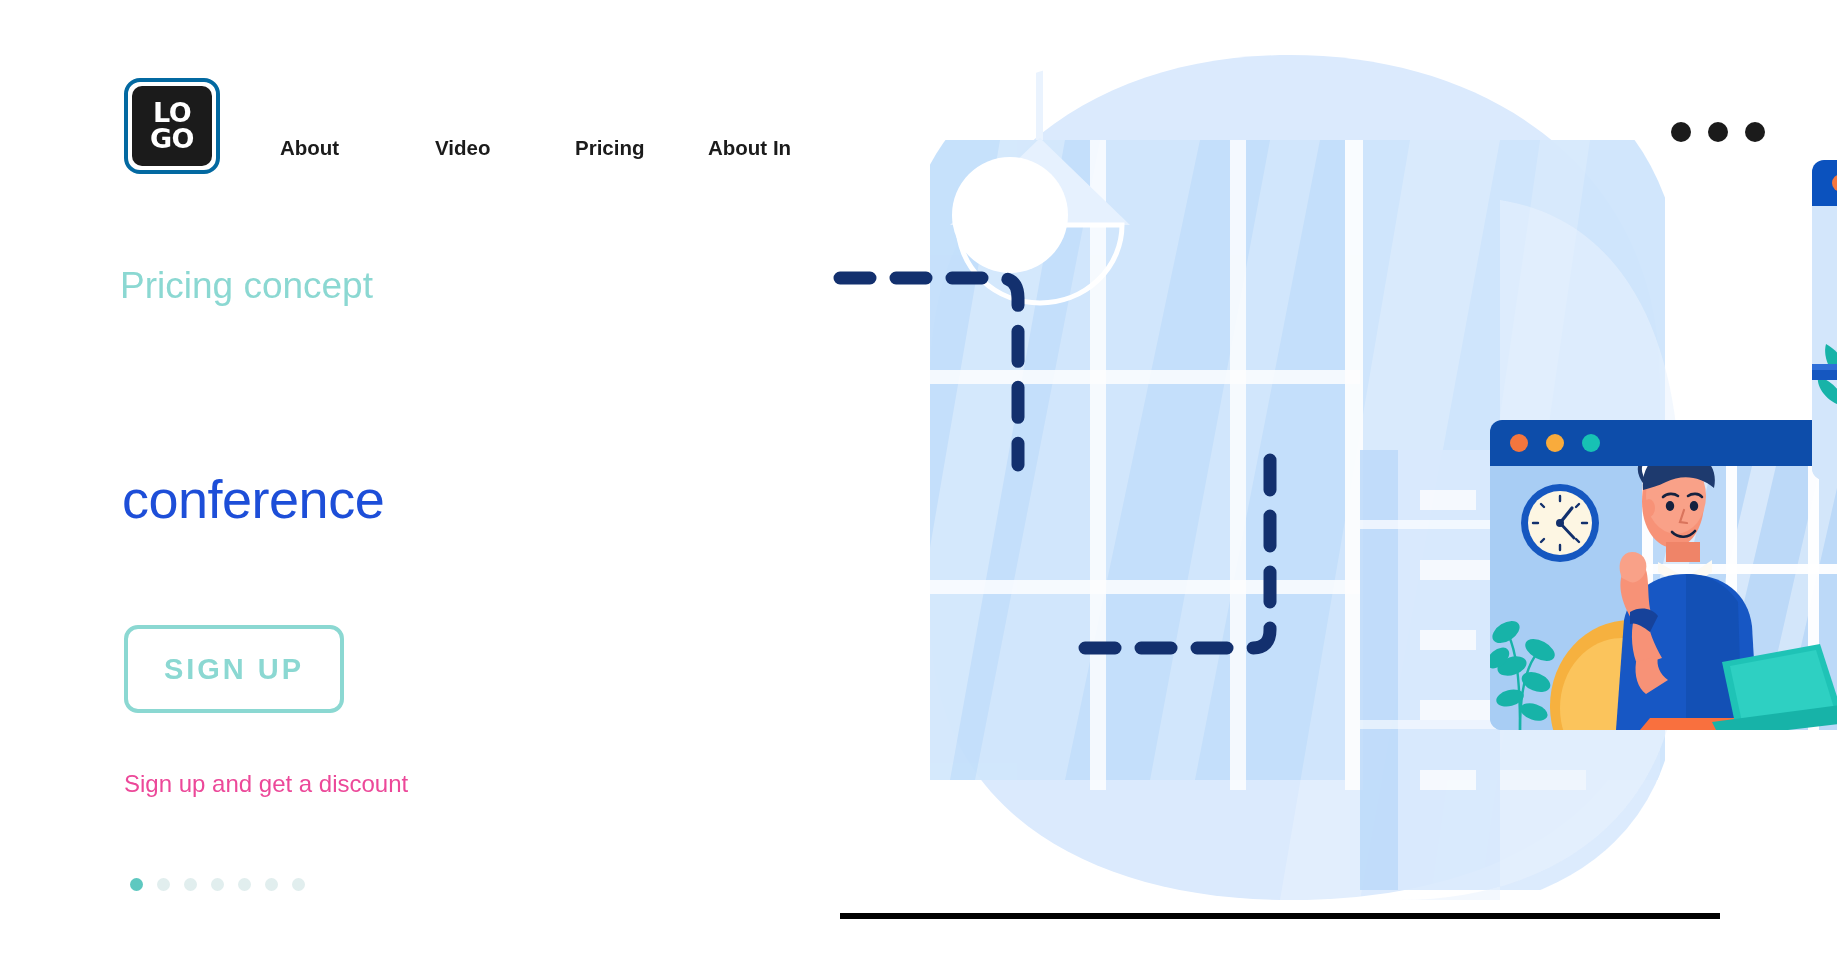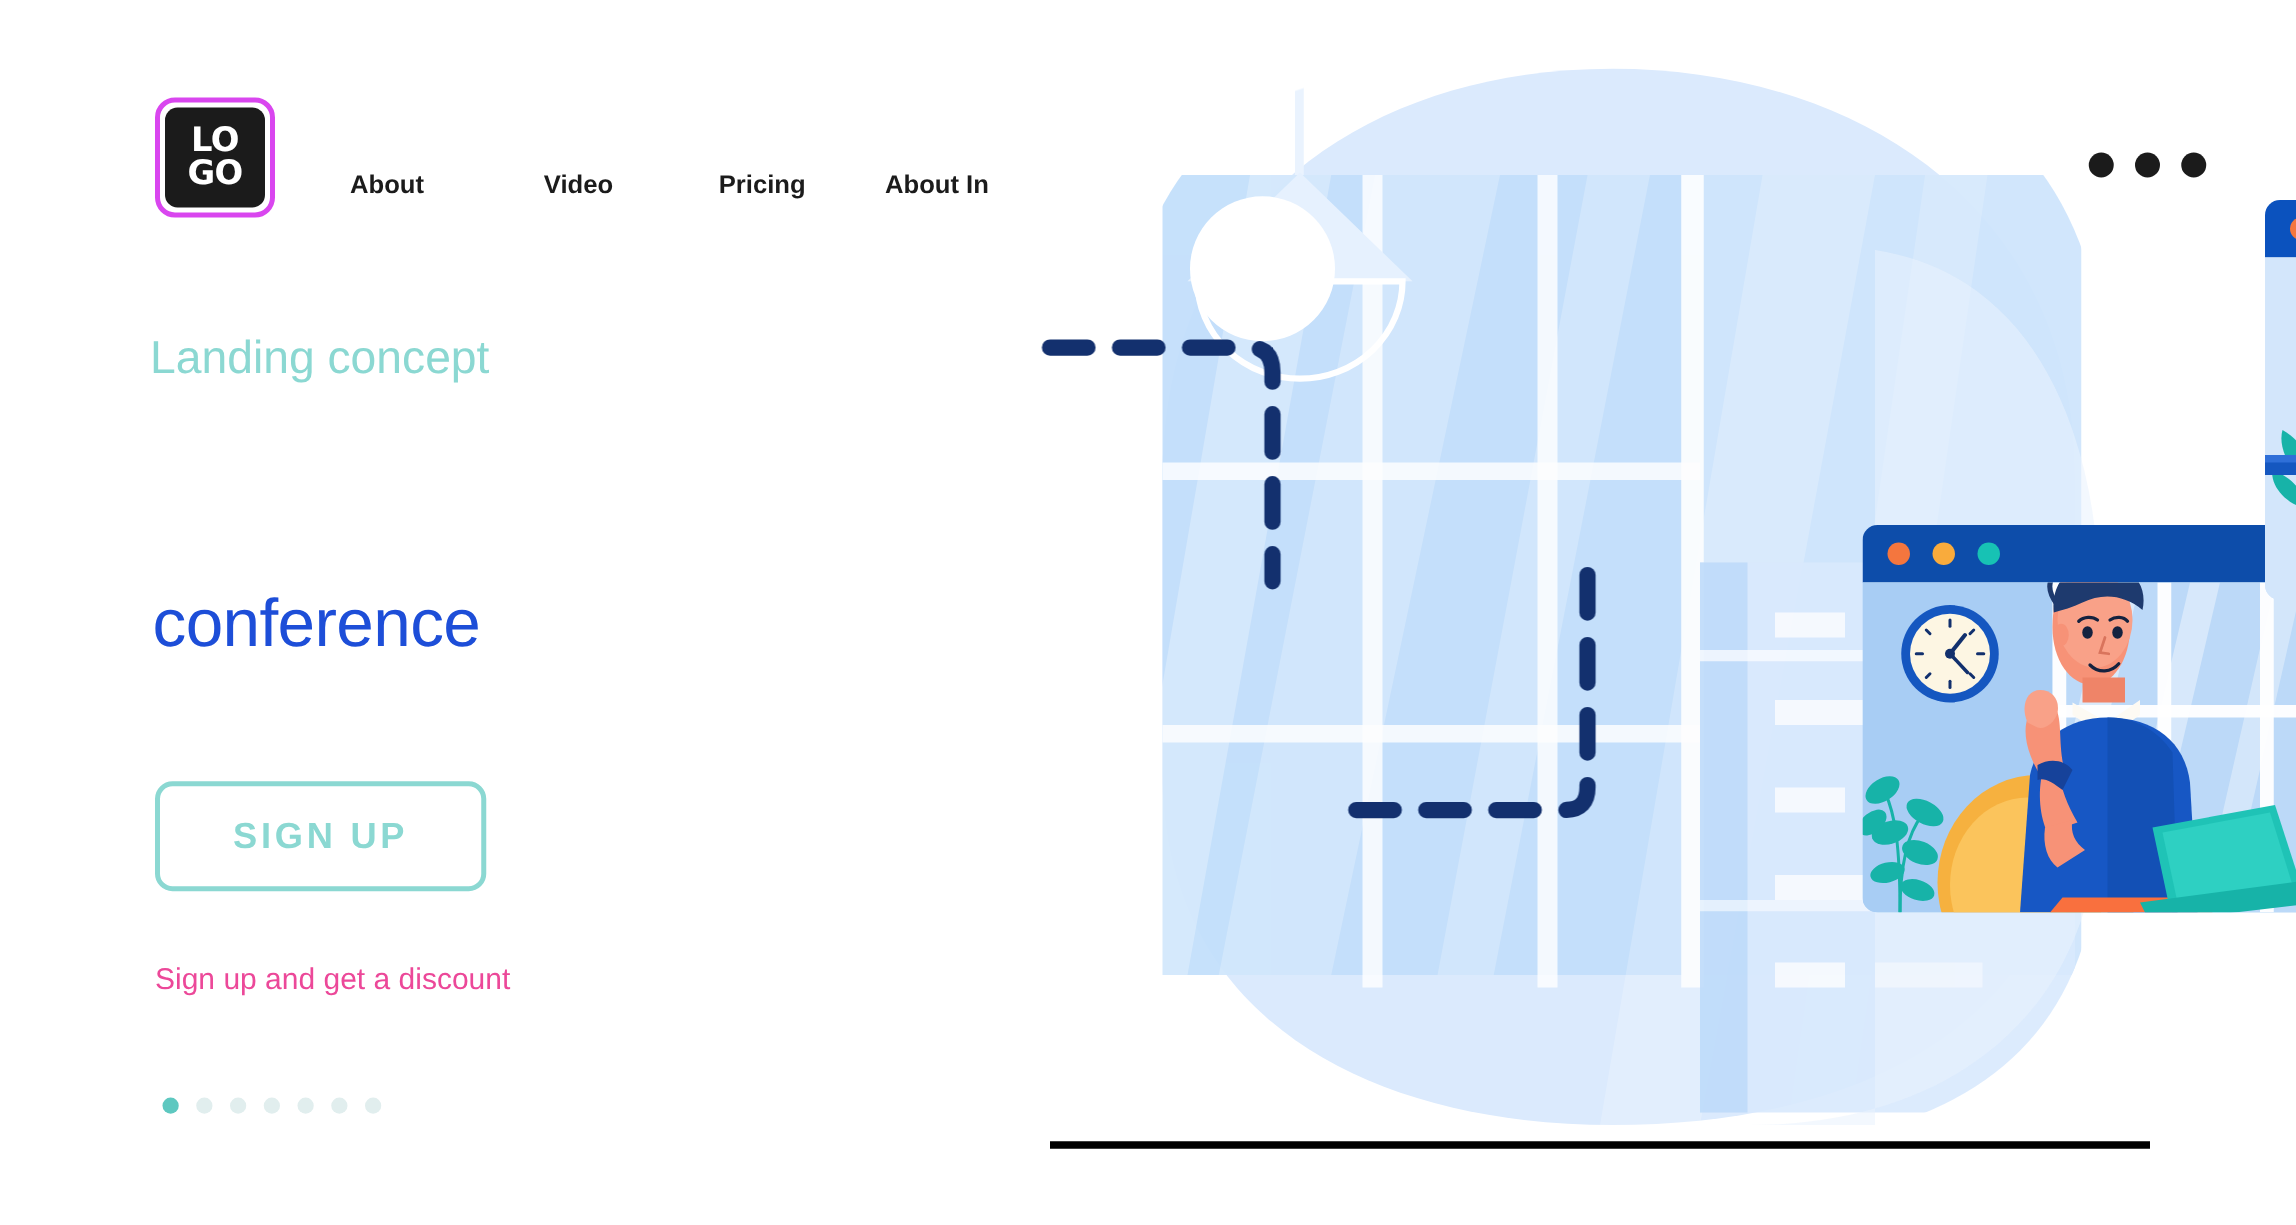--- a/index.html
+++ b/index.html
@@ -11,21 +11,21 @@
   }
   .page { position: relative; width: 1837px; height: 980px; background: #fff; }
 
   
   .header {
     position: absolute; left: 0; top: 0; width: 1837px; height: 190px;
   }
   .logo-box {
     position: absolute; left: 124px; top: 78px;
     width: 96px; height: 96px;
-    border: 4px solid #d946ef;
+    border: 4px solid #0369a1;
     border-radius: 16px;
     background: #ffffff;
     display: flex; align-items: center; justify-content: center;
   }
   .logo-inner {
     width: 80px; height: 80px; background: #1b1b1b; border-radius: 10px;
     display: flex; flex-direction: column; align-items: center; justify-content: center;
     color: #fff; font-weight: 700; font-size: 27px; line-height: 0.96;
     letter-spacing: -0.5px; font-family: "DejaVu Sans", sans-serif;
   }
@@ -56,21 +56,21 @@
     letter-spacing: -1px;
   }
   .h2 {
     position: absolute; left: 112px; top: 472px;
     font-size: 54px; font-weight: normal; color: #1d4ed8; line-height: 1;
     letter-spacing: -0.5px;
     margin-left: 10px;
   }
   .signup-btn {
     position: absolute; left: 124px; top: 625px;
-    width: 265px; height: 88px;
+    width: 220px; height: 88px;
     border: 4px solid #8bd8d2; border-radius: 14px;
     background: transparent; cursor: pointer;
     color: #8bd8d2; font-size: 29px; font-weight: bold; letter-spacing: 3px;
     font-family: "Liberation Sans", sans-serif;
     display: flex; align-items: center; justify-content: center;
   }
   .subnote {
     position: absolute; left: 124px; top: 770px;
     font-size: 24px; color: #ec4899;
   }
@@ -125,21 +125,21 @@
       <a class="n3" href="#">About In</a>
     </nav>
 
     <div class="kebab">
       <i></i>
       <i></i>
       <i></i>
     </div>
   </div>
 
-  <div class="eyebrow">Landing concept</div>
+  <div class="eyebrow">Pricing concept</div>
   <div class="h2">conference</div>
 
   <button class="signup-btn">SIGN UP</button>
 
   <div class="subnote">Sign up and get a discount</div>
 
   <div class="dots">
     <i class="on"></i>
     <i></i>
     <i></i>

